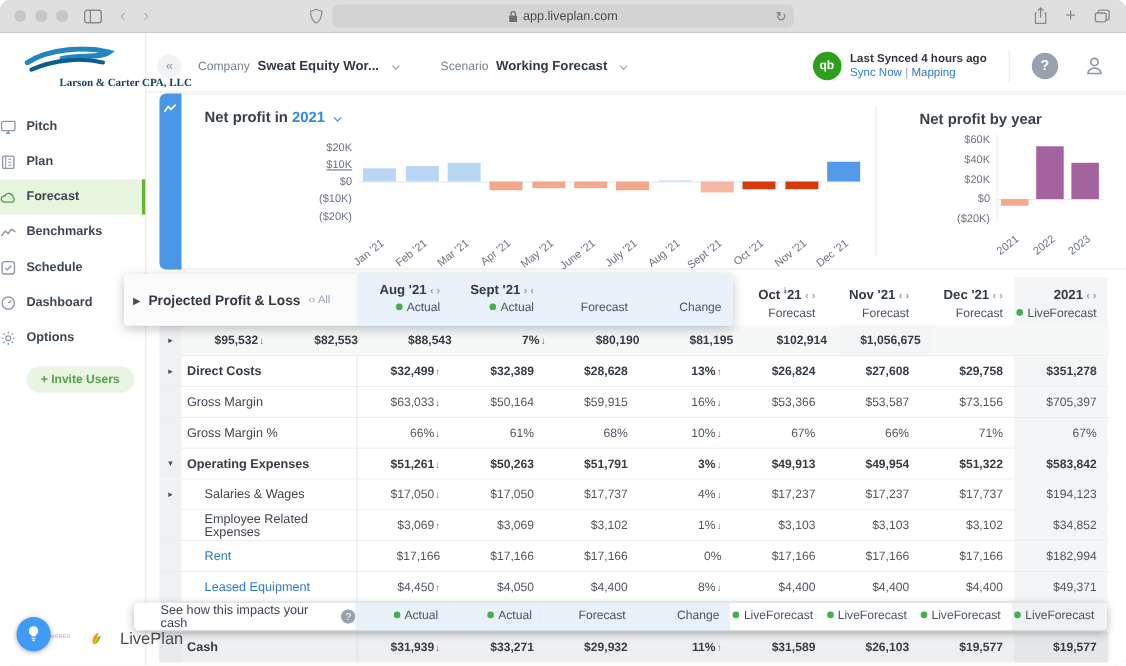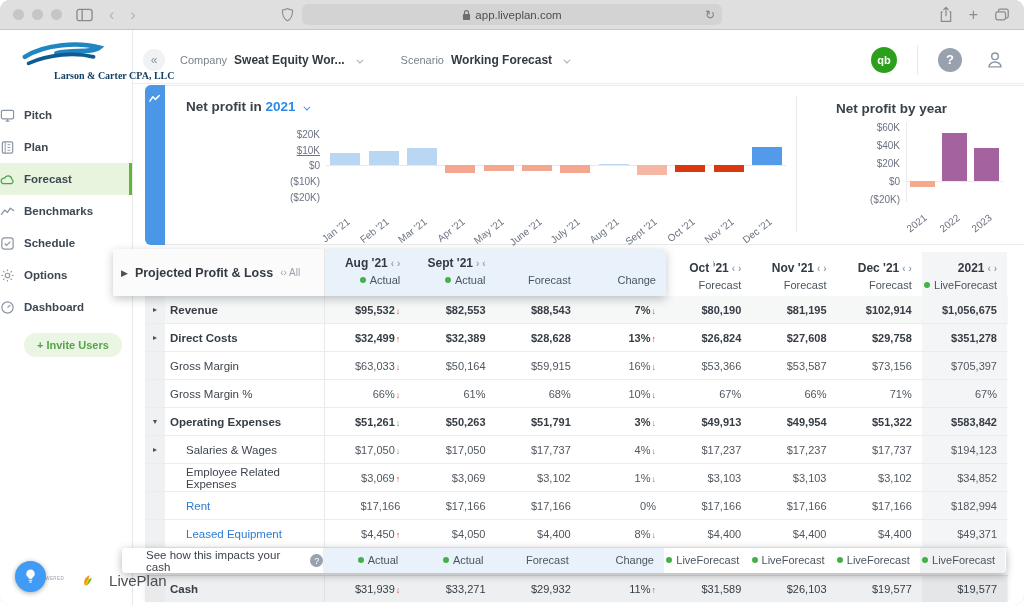--- a/index.html
+++ b/index.html
@@ -103,21 +103,21 @@
 .cashbar { position:absolute; left:-23px; top:296px; width:884px; height:25px; display:flex; z-index:8; border-radius:4px; box-shadow:0 2px 9px rgba(0,0,0,.3); }
 .cb-label { width:201px; background:#fff; border-radius:4px 0 0 4px; display:flex; align-items:center; padding-left:24px; gap:7px; font-size:11.5px; color:#3c434c; }
 .q-circle { width:13px; height:13px; border-radius:50%; background:#98a2ae; color:#fff; font-size:9px; display:flex; align-items:center; justify-content:center; cursor:pointer; }
 .cb-cell { width:85.25px; line-height:25px; text-align:right; padding-right:10px; font-size:11px; color:#4a5560; white-space:nowrap; }
 .cb-cell.blue { background:#e9f1fb; }
 .cb-cell.white { background:#fff; }
 .cb-cell.gray { background:#f0f1f2; border-radius:0 4px 4px 0; }
 .cashrow { position:absolute; left:0; top:323px; width:863px; height:27px; display:flex; background:#edeff0; border-top:1px solid #d8dbdd; box-shadow:0 -2px 5px rgba(0,0,0,.07); }
 .cashrow .rlabel { border-right:1px solid #dfe2e3; font-weight:700; color:#363d45; }
 .cashrow .gutter { background:#e8eaeb; }
-.cashrow .t-cell { line-height:27px; font-weight:400; color:#363d45; }
+.cashrow .t-cell { line-height:27px; font-weight:700; color:#363d45; }
 .cashrow .t-cell.year { background:#e4e6e7; }
 svg { display:block; }
 </style>
 </head>
 <body>
 
 <div class="window">
 
   <div class="chrome">
     <div class="traffic">
@@ -212,34 +212,34 @@
               <svg width="15" height="15" viewBox="0 0 16 16">
                 <rect x="2" y="2" width="12" height="12" rx="2.5" fill="none" stroke="currentColor" stroke-width="1.3"></rect>
                 <path d="M5 8 l2 2 4-4" fill="none" stroke="currentColor" stroke-width="1.3"></path>
               </svg>
             </span>
             <span class="nav-label">Schedule</span>
           </div>
           <div class="nav-item">
             <span>
               <svg width="15" height="15" viewBox="0 0 16 16">
+                <circle cx="8" cy="8" r="6" fill="none" stroke="currentColor" stroke-width="1.3"></circle>
+                <path d="M8 8 L11 5.5" stroke="currentColor" stroke-width="1.3"></path>
+              </svg>
+            </span>
+            <span class="nav-label">Dashboard</span>
+          </div>
+          <div class="nav-item">
+            <span>
+              <svg width="15" height="15" viewBox="0 0 16 16">
                 <circle cx="8" cy="8" r="2.4" fill="none" stroke="currentColor" stroke-width="1.2"></circle>
                 <path d="M8 1.5 V3.3 M8 12.7 V14.5 M1.5 8 H3.3 M12.7 8 H14.5 M3.4 3.4 L4.7 4.7 M11.3 11.3 L12.6 12.6 M12.6 3.4 L11.3 4.7 M4.7 11.3 L3.4 12.6" stroke="currentColor" stroke-width="1.2"></path>
               </svg>
             </span>
             <span class="nav-label">Options</span>
-          </div>
-          <div class="nav-item">
-            <span>
-              <svg width="15" height="15" viewBox="0 0 16 16">
-                <circle cx="8" cy="8" r="6" fill="none" stroke="currentColor" stroke-width="1.3"></circle>
-                <path d="M8 8 L11 5.5" stroke="currentColor" stroke-width="1.3"></path>
-              </svg>
-            </span>
-            <span class="nav-label">Dashboard</span>
           </div>
         </div>
       <div class="invite-pill">+ Invite Users</div>
       <div class="fab">
         <svg width="17" height="19" viewBox="0 0 24 26">
           <path d="M12 3 a6 6 0 0 1 3.4 10.9 c-.7.5-1 1.2-1 2.1 h-4.8 c0-.9-.3-1.6-1-2.1 A6 6 0 0 1 12 3 z" fill="#ffffff"></path>
           <rect x="9.4" y="17.6" width="5.2" height="1.8" rx=".9" fill="#d9e9fb"></rect>
           <rect x="10" y="20.2" width="4" height="1.6" rx=".8" fill="#d9e9fb"></rect>
         </svg>
       </div>
@@ -264,20 +264,28 @@
           <span class="chev"></span>
         </div>
         <div class="hdr-group" style="margin-left:40px;">
           <span class="hdr-label">Scenario</span>
           <span class="hdr-value">Working Forecast</span>
           <span class="chev"></span>
         </div>
         <div class="spacer"></div>
         <div class="qb-block">
           <div class="qb-circle">qb</div>
+          <div>
+            <div class="sync-l1">Last Synced 4 hours ago</div>
+            <div class="sync-l2">
+              <span>Sync Now</span>
+              <span class="bar">|</span>
+              <span>Mapping</span>
+            </div>
+          </div>
         </div>
         <div class="hdr-div"></div>
         <div class="help-circle">?</div>
         <span class="user-ic">
           <svg width="22" height="22" viewBox="0 0 24 24">
               <circle cx="12" cy="8" r="3.6" fill="none" stroke="#8a95a5" stroke-width="1.6"></circle>
               <path d="M5.5 19.5 a6.5 5.4 0 0 1 13 0 z" fill="none" stroke="#8a95a5" stroke-width="1.6"></path>
             </svg>
         </span>
       </div>
@@ -387,21 +395,20 @@
               </div>
               <div class="hcol hl">
                 <div class="period">2021<span class="navarr">‹ ›</span></div>
                 <div class="sub"><span class="dot"></span>LiveForecast</div>
               </div>
             </div>
         </div>
         <div id="rows">
             <div class="t-row boldrow shade">
               <div class="gutter">▸</div>
-              <div class="rlabel">Revenue</div>
               <div class="t-cell">$95,532<span class="arr red">↓</span></div>
               <div class="t-cell">$82,553</div>
               <div class="t-cell">$88,543</div>
               <div class="t-cell">7%<span class="arr red">↓</span></div>
               <div class="t-cell">$80,190</div>
               <div class="t-cell">$81,195</div>
               <div class="t-cell">$102,914</div>
               <div class="t-cell year">$1,056,675</div>
             </div>
             <div class="t-row boldrow">

